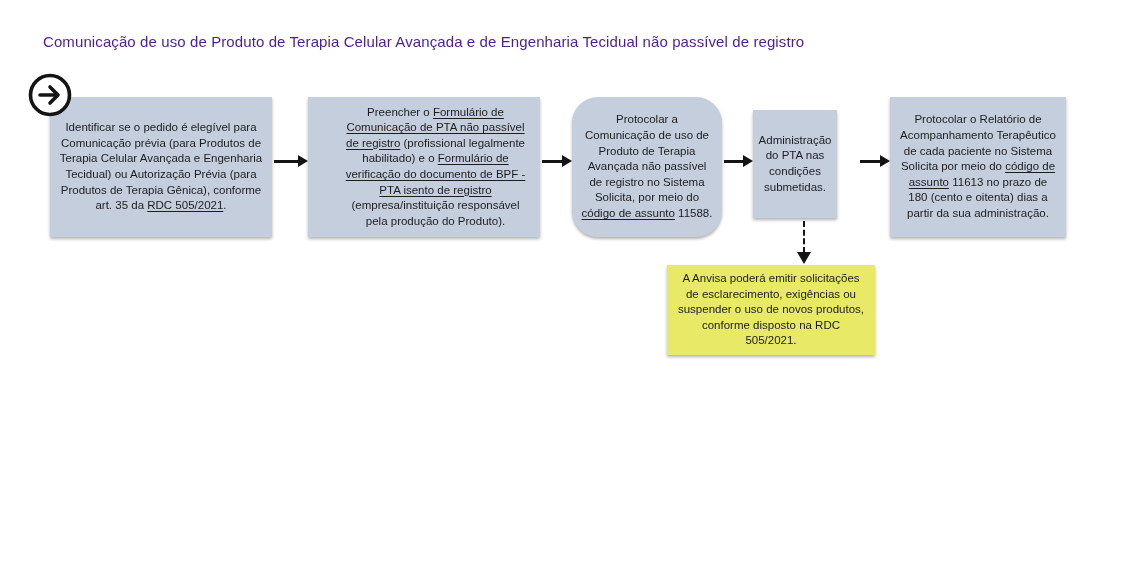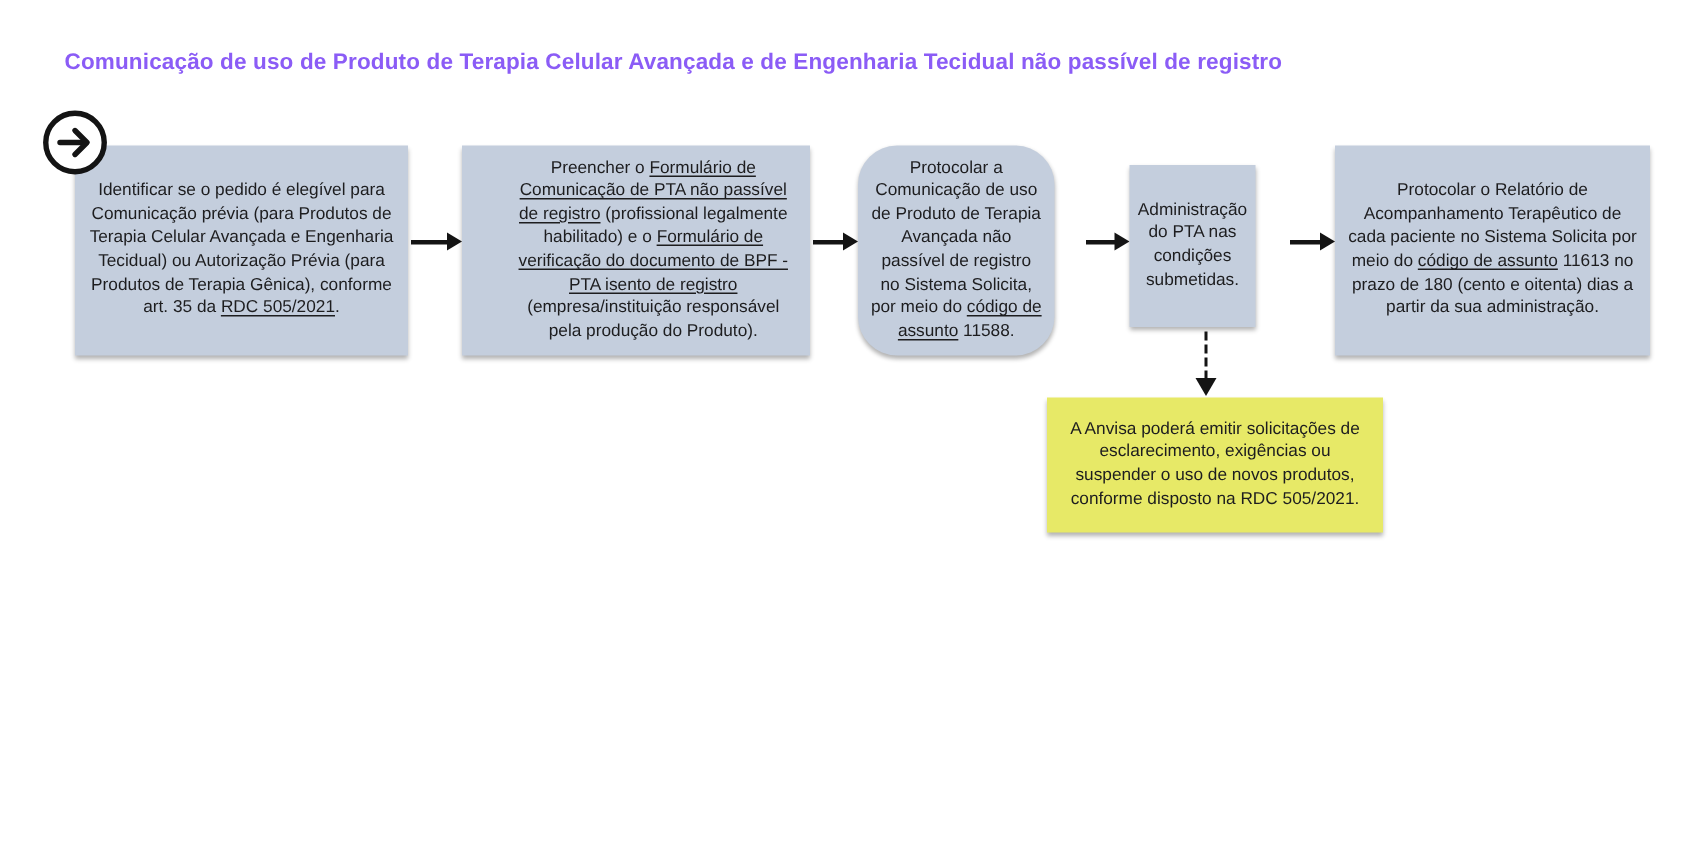--- a/index.html
+++ b/index.html
@@ -13,41 +13,41 @@
   html,body{background:#f4f4f4;}
   .canvas{
     position:relative;
     width:1134px;height:569px;
     background:var(--background);
     font-family:"Liberation Sans","DejaVu Sans",sans-serif;
     overflow:hidden;
   }
   .title{
     position:absolute;left:43px;top:33px;width:1050px;
-    font-size:15px;font-weight:700;color:#8b5cf6;
+    font-size:15px;font-weight:400;color:#4c1d95;
     letter-spacing:0.1px;
   }
   .step,.note{
     position:absolute;
     display:flex;align-items:center;justify-content:center;
     text-align:center;
     font-size:11.5px;line-height:1.36;color:var(--text);
     padding:8px;
     box-shadow:0 2px 3px rgba(0,0,0,0.30);
   }
   .step{background:var(--step-fill);}
   .note{background:var(--note-fill);}
   .u{text-decoration:underline;text-underline-offset:2px;cursor:pointer;}
   
   .s1{left:50px;top:97px;width:222px;height:140px;}
   .s2{left:308px;top:97px;width:232px;height:140px;padding-left:31px;}
-  .s3{left:572px;top:97px;width:131px;height:140px;border-radius:26px;}
+  .s3{left:572px;top:97px;width:150px;height:140px;border-radius:26px;}
   .s4{left:753px;top:110px;width:84px;height:108px;}
-  .s5{left:890px;top:97px;width:210px;height:140px;}
-  .noteBox{left:698px;top:265px;width:224px;height:90px;}
+  .s5{left:890px;top:97px;width:176px;height:140px;}
+  .noteBox{left:667px;top:265px;width:208px;height:90px;}
   
   .harrow{position:absolute;top:155px;height:13px;}
   .harrow .shaft{
     position:absolute;left:0;top:5.3px;height:2.4px;
     background:var(--arrow);
   }
   .harrow .head{
     position:absolute;right:0;top:0;
     width:0;height:0;
     border-top:6.5px solid transparent;

